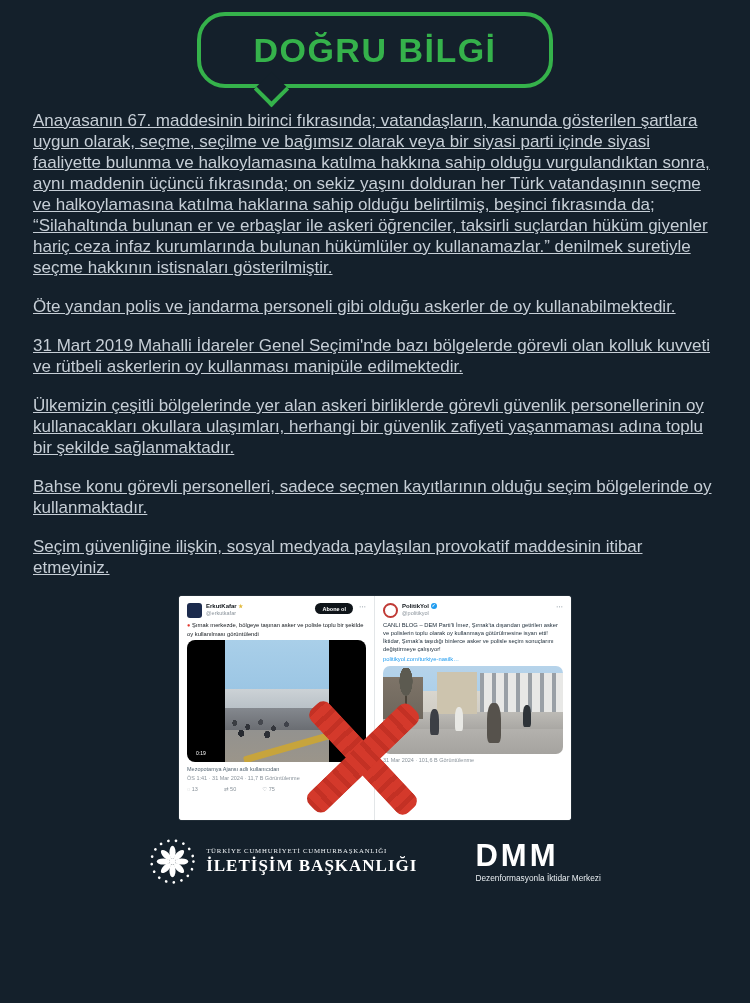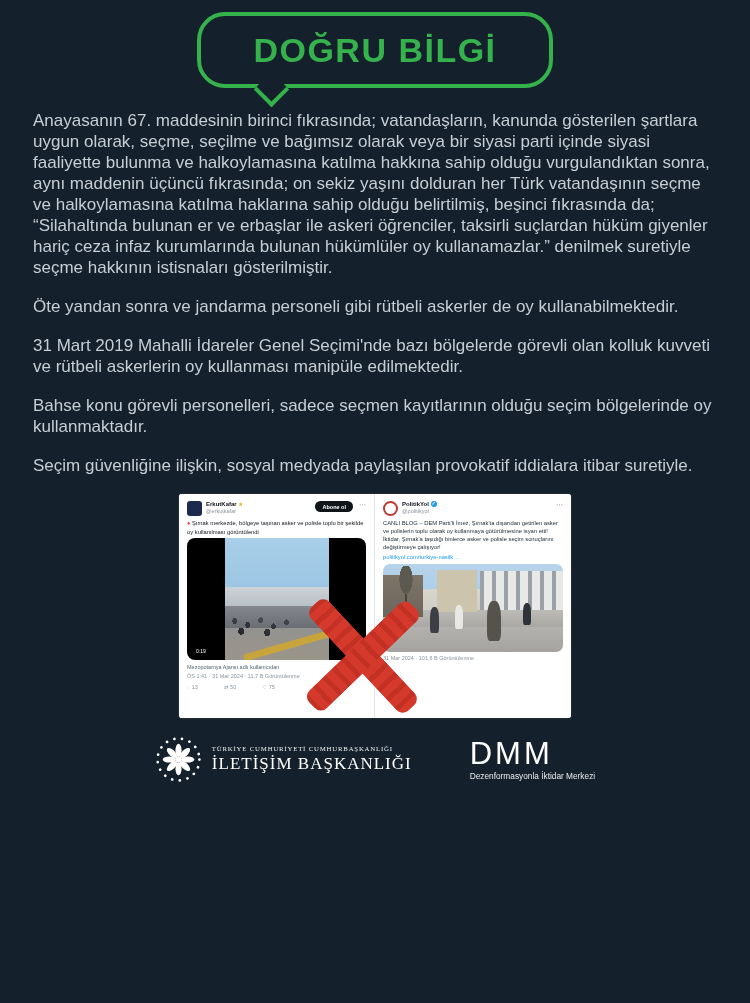--- a/index.html
+++ b/index.html
@@ -17,21 +17,21 @@
   .bubble-wrap{position:relative;width:356px;margin:12px auto 0;}
   .bubble{border:4px solid var(--green);border-radius:28px;height:76px;
           display:flex;align-items:center;justify-content:center;}
   .bubble-title{font-size:34px;font-weight:800;color:var(--green);letter-spacing:1.5px;}
   .bubble-tail{position:absolute;left:62px;bottom:-14px;width:25px;height:25px;background:var(--bg);
                border-right:4px solid var(--green);border-bottom:4px solid var(--green);
                transform:rotate(45deg);}
 
   
   .content{padding:0 33px;margin-top:22px;font-size:17px;line-height:21px;color:var(--text);}
-  .content p{margin:0 0 18px 0;}
+  .content p{margin:0 0 18px 0;text-decoration:underline;}
   .highlight{color:#ffffff;font-weight:700;text-decoration:underline;
              text-underline-offset:4px;text-decoration-thickness:2px;margin-bottom:15px !important;}
 
   
   .embed{position:relative;width:392px;height:224px;margin:0 auto;background:#f2f4f5;
          border-radius:3px;display:flex;overflow:hidden;box-shadow:0 0 0 1px rgba(255,255,255,0.06);}
   .tweet{width:50%;background:#ffffff;padding:7px 8px;position:relative;color:#0f1419;}
   .tweet-left{border-right:1px solid #e3e6e8;}
   .t-head{display:flex;align-items:flex-start;gap:4px;}
   .avatar-sq{width:15px;height:15px;border-radius:3px;background:#1c2b4d;flex:none;}
@@ -99,43 +99,44 @@
       border-radius:9px;
       background-image:repeating-linear-gradient(90deg,rgba(120,10,5,0.18) 0 5px,transparent 5px 13px);}
   .big-x .b1{transform:translate(-50%,-50%) rotate(47deg);}
   .big-x .b2{transform:translate(-50%,-50%) rotate(-44deg);}
 
   
   .footer{display:flex;align-items:center;justify-content:center;gap:58px;margin-top:18px;padding-bottom:24px;}
   .gov{display:flex;align-items:center;gap:10px;color:#ffffff;}
   .gov-text{line-height:1.25;}
   .gov-line1{font-family:"Liberation Serif",serif;font-size:6.8px;letter-spacing:0.8px;color:#eef2f5;}
-  .gov-line2{font-family:"Liberation Serif",serif;font-size:17px;font-weight:400;letter-spacing:1px;color:#ffffff;}
+  .gov-line2{font-family:"Liberation Serif",serif;font-size:17px;font-weight:700;letter-spacing:1px;color:#ffffff;}
   .dmm{color:#ffffff;}
-  .dmm-title{font-size:31px;font-weight:400;letter-spacing:3px;line-height:1;}
+  .dmm-title{font-size:31px;font-weight:700;letter-spacing:3px;line-height:1;}
   .dmm-sub{font-size:8.3px;margin-top:2px;color:#e8edf1;}
 </style>
 </head>
 <body>
 
 <div class="poster">
 
   <div class="bubble-wrap">
     <div class="bubble">
       <span class="bubble-title">DOĞRU BİLGİ</span>
     </div>
     <div class="bubble-tail"></div>
   </div>
 
   <div class="content">
     <p>Anayasanın 67. maddesinin birinci fıkrasında; vatandaşların, kanunda gösterilen şartlara uygun olarak, seçme, seçilme ve bağımsız olarak veya bir siyasi parti içinde siyasi faaliyette bulunma ve halkoylamasına katılma hakkına sahip olduğu vurgulandıktan sonra, aynı maddenin üçüncü fıkrasında; on sekiz yaşını dolduran her Türk vatandaşının seçme ve halkoylamasına katılma haklarına sahip olduğu belirtilmiş, beşinci fıkrasında da; “Silahaltında bulunan er ve erbaşlar ile askeri öğrenciler, taksirli suçlardan hüküm giyenler hariç ceza infaz kurumlarında bulunan hükümlüler oy kullanamazlar.” denilmek suretiyle seçme hakkının istisnaları gösterilmiştir.</p>
-    <p>Öte yandan sonra ve jandarma personeli gibi rütbeli askerler de oy kullanabilmektedir.</p>
+    <p>Öte yandan polis ve jandarma personeli gibi olduğu askerler de oy kullanabilmektedir.</p>
     <p>31 Mart 2019 Mahalli İdareler Genel Seçimi'nde bazı bölgelerde görevli olan kolluk kuvveti ve rütbeli askerlerin oy kullanması manipüle edilmektedir.</p>
+    <p>Ülkemizin çeşitli bölgelerinde yer alan askeri birliklerde görevli güvenlik personellerinin oy kullanacakları okullara ulaşımları, herhangi bir güvenlik zafiyeti yaşanmaması adına toplu bir şekilde sağlanmaktadır.</p>
     <p>Bahse konu görevli personelleri, sadece seçmen kayıtlarının olduğu seçim bölgelerinde oy kullanmaktadır.</p>
-    <p>Seçim güvenliğine ilişkin, sosyal medyada paylaşılan provokatif iddialara itibar suretiyle.</p>
+    <p>Seçim güvenliğine ilişkin, sosyal medyada paylaşılan provokatif maddesinin itibar etmeyiniz.</p>
   </div>
 
   <div class="embed">
 
     <div class="tweet tweet-left">
       <div class="t-head">
         <div class="avatar-sq"></div>
         <div class="names">
           <div class="name" style="filter:blur(0.4px);">
             <span>ErkutKafar</span>

